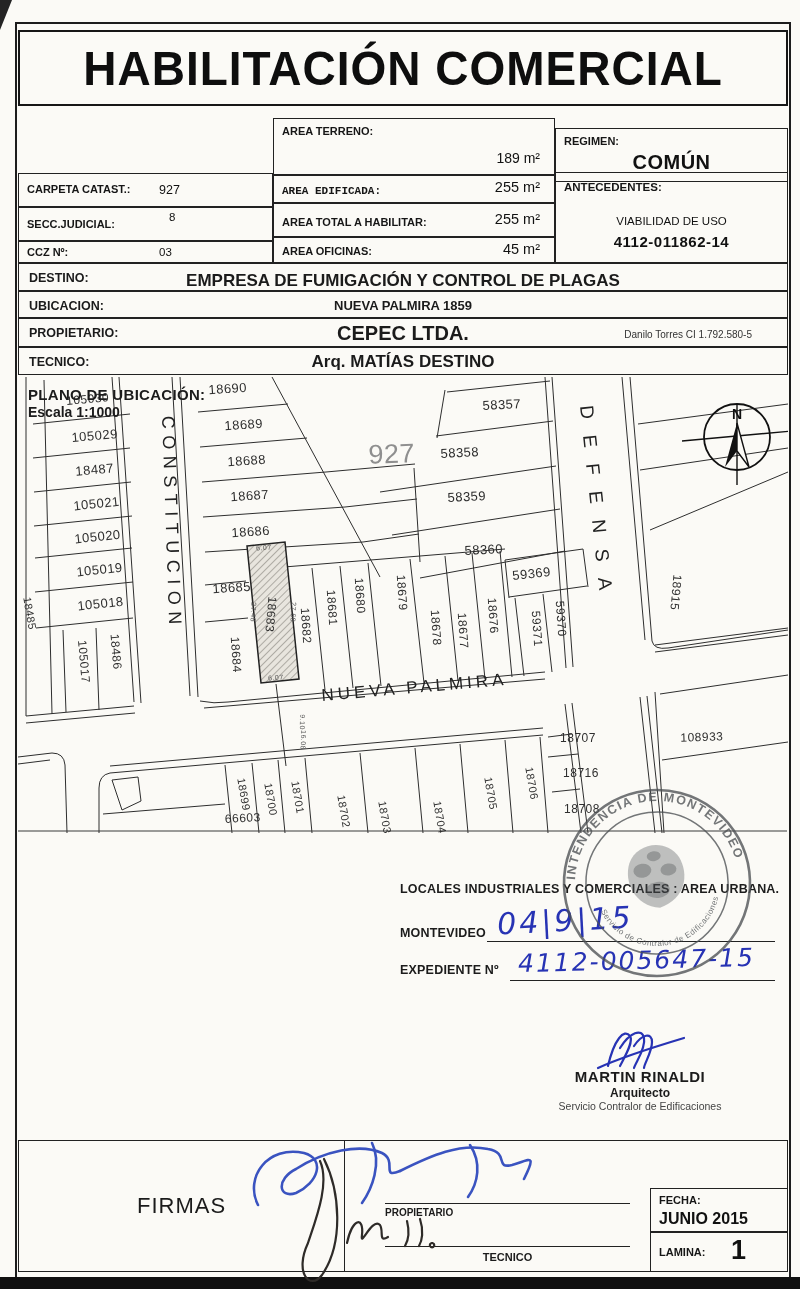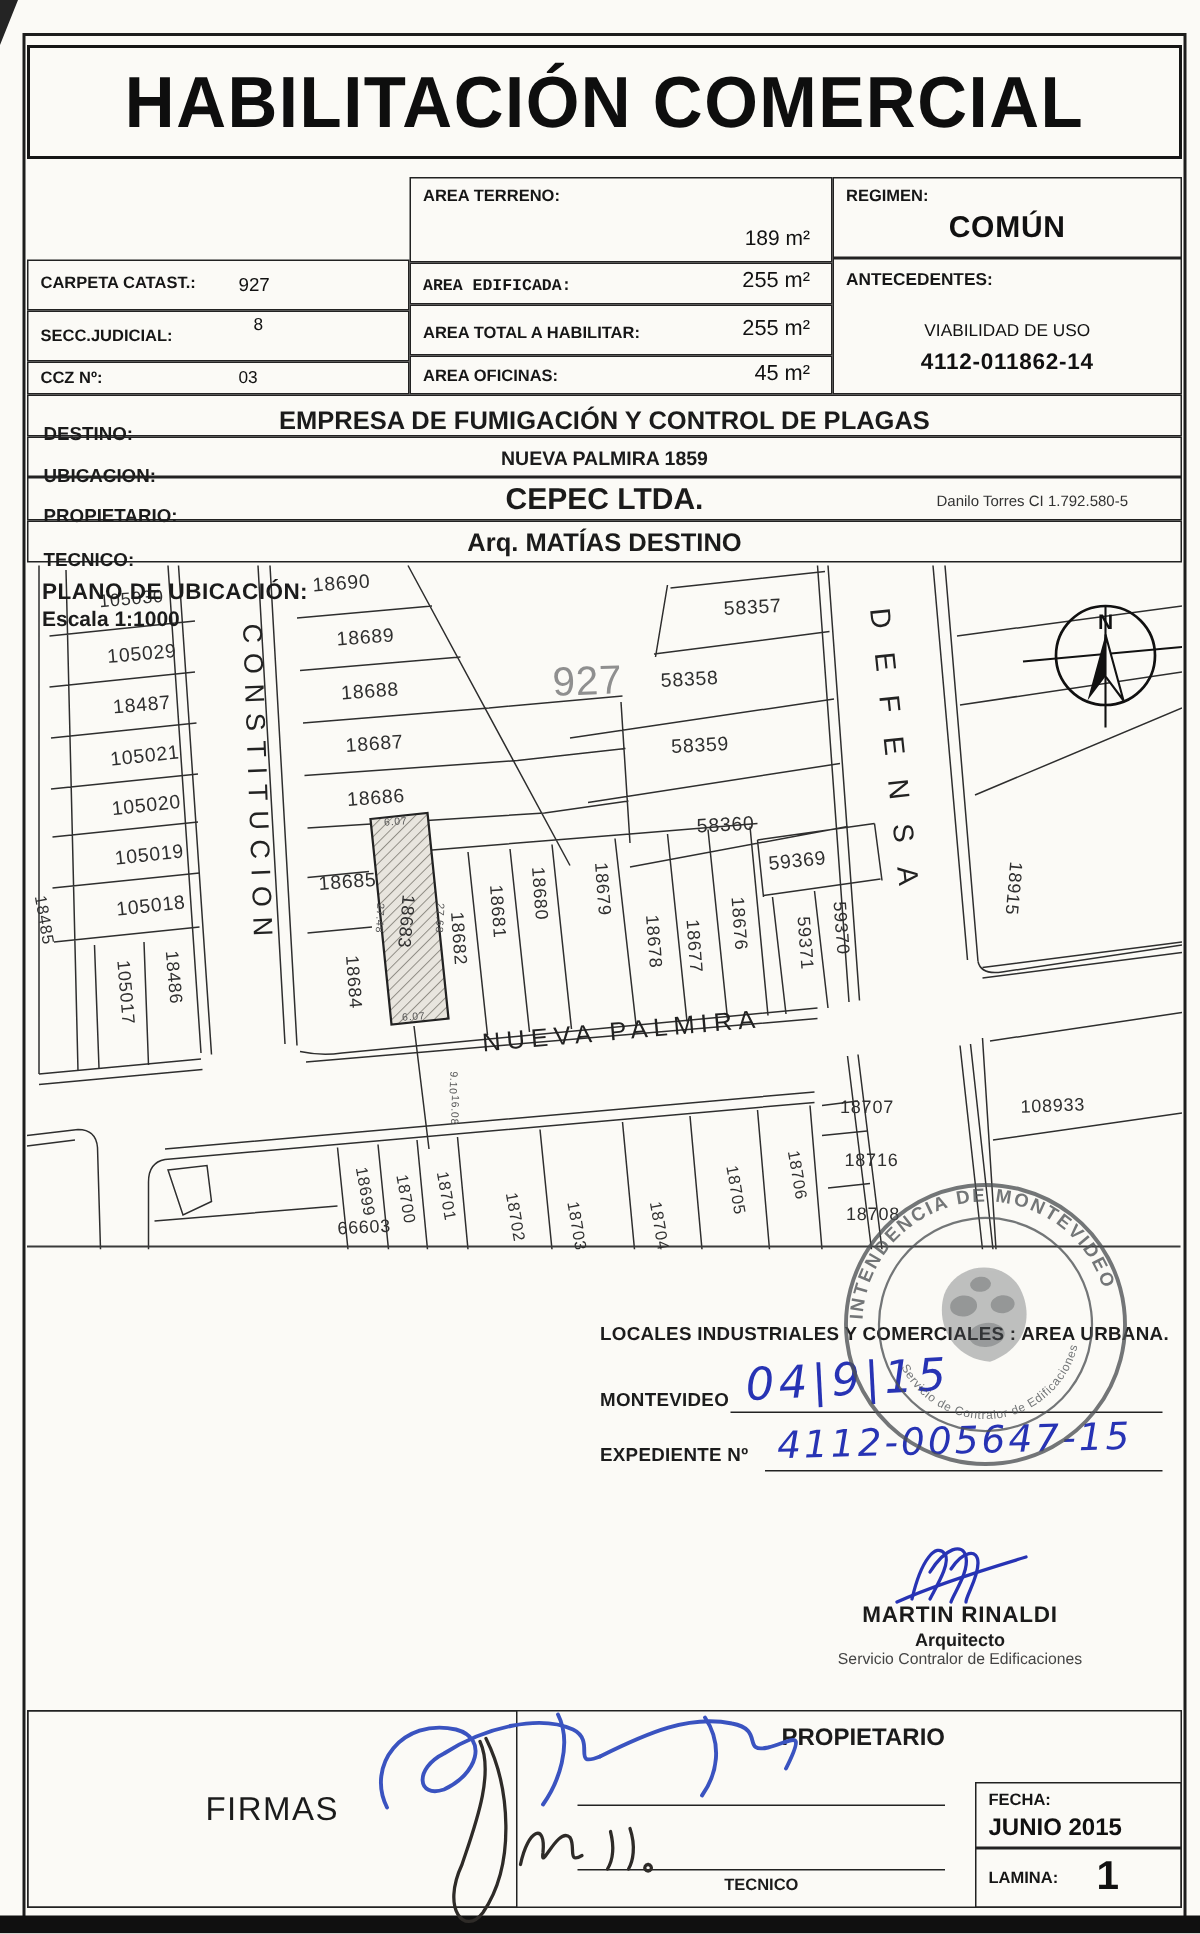--- a/index.html
+++ b/index.html
@@ -10,21 +10,21 @@
   .corner-wedge{position:absolute;left:0;top:0;width:12px;height:30px;background:#242424;
          clip-path:polygon(0 0,100% 0,0 100%);}
   .blackbar{position:absolute;left:0;top:1277px;width:800px;height:12px;background:#101010;}
   .title-box{position:absolute;left:18px;top:30px;width:766px;height:72px;
          border:2.5px solid #161616;display:flex;align-items:center;justify-content:center;}
   .title-box h1{margin:0;font-size:46px;font-weight:900;letter-spacing:1px;
          font-family:"Liberation Sans",sans-serif;color:#0e0e0e;transform:scaleY(1.05);}
   .cell{position:absolute;border:1.7px solid #222;box-sizing:border-box;}
   .lbl{position:absolute;font-size:11px;font-weight:bold;color:#161616;white-space:nowrap;}
   .val{position:absolute;color:#111;white-space:nowrap;}
-  .rowlbl{position:absolute;left:10px;top:18px;font-size:12.5px;font-weight:bold;}
+  .rowlbl{position:absolute;left:10px;top:7px;font-size:12.5px;font-weight:bold;}
   .rowval{position:absolute;left:0;right:0;text-align:center;font-weight:bold;}
   .mapline{stroke:#2e2e2e;stroke-width:1;fill:none;}
   .mapline2{stroke:#3a3a3a;stroke-width:1.2;fill:none;}
   .hand{font-family:"DejaVu Sans",sans-serif;font-style:italic;color:#2733b4;position:absolute;white-space:nowrap;}
   .underl{position:absolute;border-top:1.6px solid #222;}
   .aptxt{position:absolute;font-size:12.5px;font-weight:bold;color:#1c1c1c;white-space:nowrap;letter-spacing:.2px;}
   svg{position:absolute;}
   .sig{pointer-events:none;}
 </style>
 </head>
@@ -62,21 +62,21 @@
   </div>
   <div class="cell" style="left:273px;top:203px;width:282px;height:34px;">
     <span class="lbl" style="left:8px;top:12px;">AREA TOTAL A HABILITAR:</span>
     <span class="val" style="right:14px;top:7px;font-size:14.5px;">255 m²</span>
   </div>
   <div class="cell" style="left:273px;top:237px;width:282px;height:26px;">
     <span class="lbl" style="left:8px;top:7px;">AREA OFICINAS:</span>
     <span class="val" style="right:14px;top:3px;font-size:14.5px;">45 m²</span>
   </div>
 
-  <div class="cell" style="left:555px;top:118px;width:233px;height:54px;">
+  <div class="cell" style="left:555px;top:128px;width:233px;height:54px;">
     <span class="lbl" style="left:8px;top:6px;">REGIMEN:</span>
     <span class="val" style="left:0;right:0;top:22px;text-align:center;font-size:20px;font-weight:600;letter-spacing:.5px;">COMÚN</span>
   </div>
   <div class="cell" style="left:555px;top:172px;width:233px;height:91px;">
     <span class="lbl" style="left:8px;top:8px;font-size:11.5px;">ANTECEDENTES:</span>
     <span class="val" style="left:0;right:0;top:42px;text-align:center;font-size:11.5px;">VIABILIDAD DE USO</span>
     <span class="val" style="left:0;right:0;top:60px;text-align:center;font-size:15px;font-weight:600;letter-spacing:.5px;">4112-011862-14</span>
   </div>
 
   <div class="cell" style="left:18px;top:263px;width:770px;height:28px;">
@@ -230,21 +230,21 @@
         <ellipse cx="125" cy="88" rx="7" ry="5" fill="#43474a" opacity=".5"></ellipse>
       </g>
     </g>
   </svg>
 
   <div class="cell" style="left:18px;top:1140px;width:770px;height:132px;"></div>
   <div class="cell" style="left:18px;top:1140px;width:327px;height:132px;display:flex;align-items:center;justify-content:center;">
     <span style="font-size:22px;letter-spacing:1px;">FIRMAS</span>
   </div>
   <div class="underl" style="left:385px;top:1203px;width:245px;"></div>
-  <div style="position:absolute;left:385px;top:1150px;width:245px;text-align:right;font-size:16px;font-weight:bold;">PROPIETARIO</div>
+  <div style="position:absolute;left:385px;top:1207px;width:245px;text-align:left;font-size:10px;font-weight:bold;">PROPIETARIO</div>
   <div class="underl" style="left:385px;top:1246px;width:245px;"></div>
   <div style="position:absolute;left:385px;top:1251px;width:245px;text-align:center;font-size:11px;font-weight:bold;">TECNICO</div>
 
   <div class="cell" style="left:650px;top:1188px;width:138px;height:44px;">
     <span class="lbl" style="left:8px;top:5px;">FECHA:</span>
     <span class="val" style="left:8px;top:21px;font-size:16px;font-weight:bold;">JUNIO 2015</span>
   </div>
   <div class="cell" style="left:650px;top:1232px;width:138px;height:40px;">
     <span class="lbl" style="left:8px;top:13px;">LAMINA:</span>
     <span class="val" style="left:80px;top:2px;font-size:27px;font-weight:bold;">1</span>

